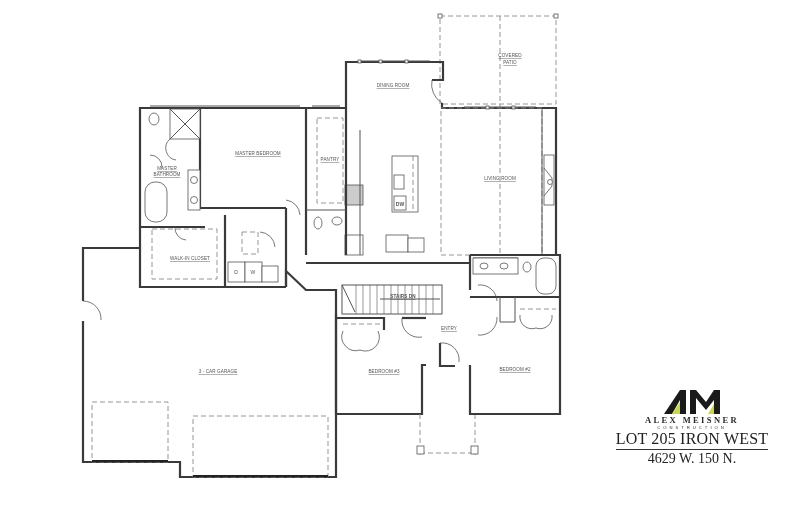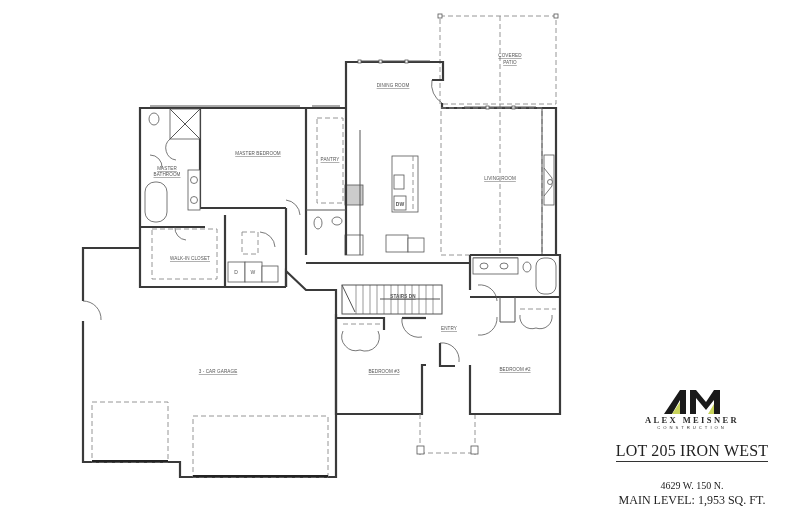--- a/index.html
+++ b/index.html
@@ -11,23 +11,23 @@
     .dash { fill: none; stroke: #8a8a8a; stroke-width: 0.9; stroke-dasharray: 5 3; }
     .door { fill: none; stroke: #555; stroke-width: 0.8; }
     .fix { fill: #fff; stroke: #555; stroke-width: 0.8; }
     .room-label { font-family: "Liberation Sans", sans-serif; font-size: 4.6px; fill: #555;
                   text-decoration: underline; letter-spacing: 0.1px; }
     .title-block { position: absolute; left: 604px; top: 386px; width: 176px; text-align: center; }
     .logo { display: block; margin: 0 auto; }
     .brand { font-family: "Liberation Serif", serif; font-weight: bold; font-size: 8.5px; letter-spacing: 2.4px;
              color: #2a2a2a; margin-top: -1px; }
     .brand-sub { font-family: "Liberation Sans", sans-serif; font-size: 4.2px; letter-spacing: 3px; color: #333; margin-top: 0px; }
-    .lot { font-size: 16px; color: #222; margin-top: 12px; padding-bottom: 1px; border-bottom: 1px solid #333;
+    .lot { font-size: 16px; color: #222; padding-bottom: 1px; border-bottom: 1px solid #333;
            display: inline-block; letter-spacing: 0.2px; }
-    .addr { font-size: 10px; color: #222; margin-top: 18px; }
+    .addr { font-size: 14px; color: #222; margin-top: 1px; }
     .area { font-size: 12px; color: #222; margin-top: 2px; }
   </style>
 </head>
 <body>
 
 <svg id="plan" viewBox="0 0 798 518" xmlns="http://www.w3.org/2000/svg">
 
   <g>
     <rect class="dash" x="440" y="16" width="116" height="88"></rect>
     <line class="dash" x1="500" y1="16" x2="500" y2="255"></line>
@@ -201,14 +201,13 @@
   <svg class="logo" width="60" height="30" viewBox="0 0 60 30">
     <polygon points="2,28 18,4 24,4 24,28 18,28 18,14 10,28" fill="#1a1a1a"></polygon>
     <polygon points="10,28 18,16 18,28" fill="#c8d35a"></polygon>
     <polygon points="28,4 34,4 44,16 52,4 58,4 58,28 52,28 52,14 44,24 34,12 34,28 28,28" fill="#1a1a1a"></polygon>
     <polygon points="46,28 52,18 52,28" fill="#c8d35a"></polygon>
   </svg>
   <div class="brand">ALEX MEISNER</div>
   <div class="brand-sub">CONSTRUCTION</div>
   <div class="lot">LOT 205 IRON WEST</div>
   <div class="addr">4629 W. 150 N.</div>
-  <div class="area">MAIN LEVEL:  1,953 SQ. FT.</div>
 </div>
 
 </body></html>

